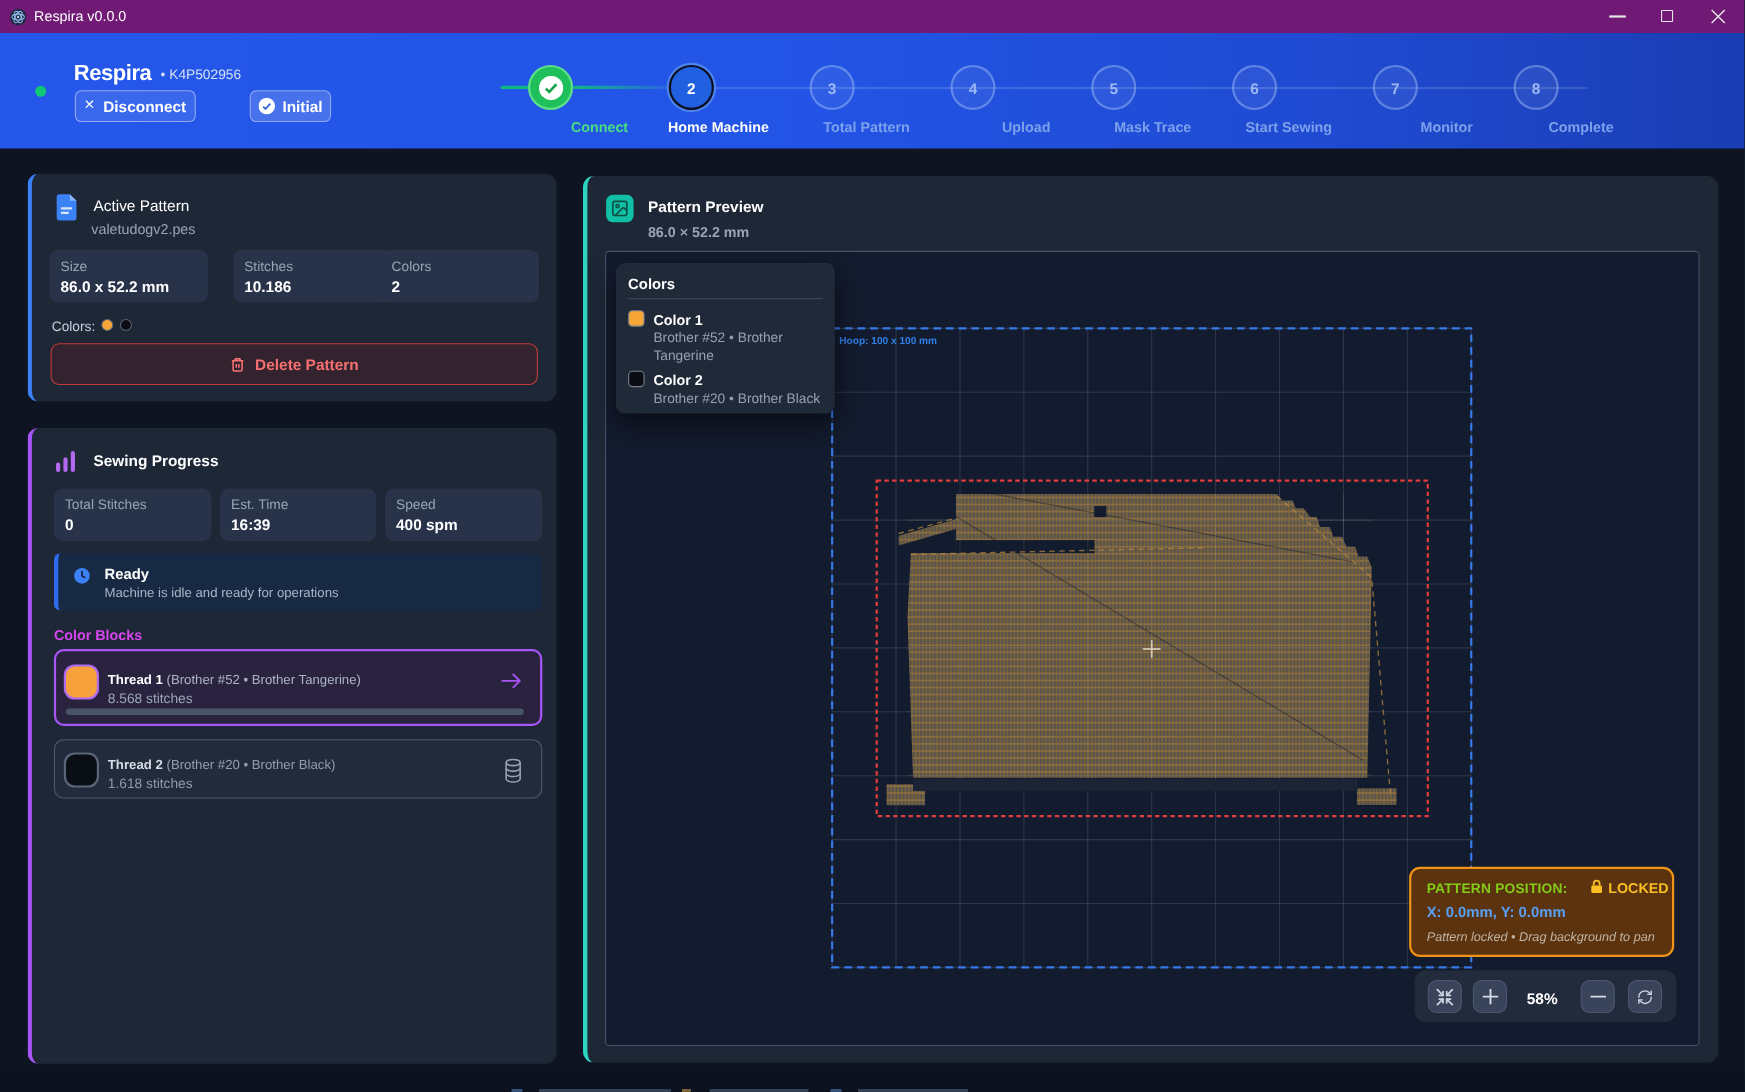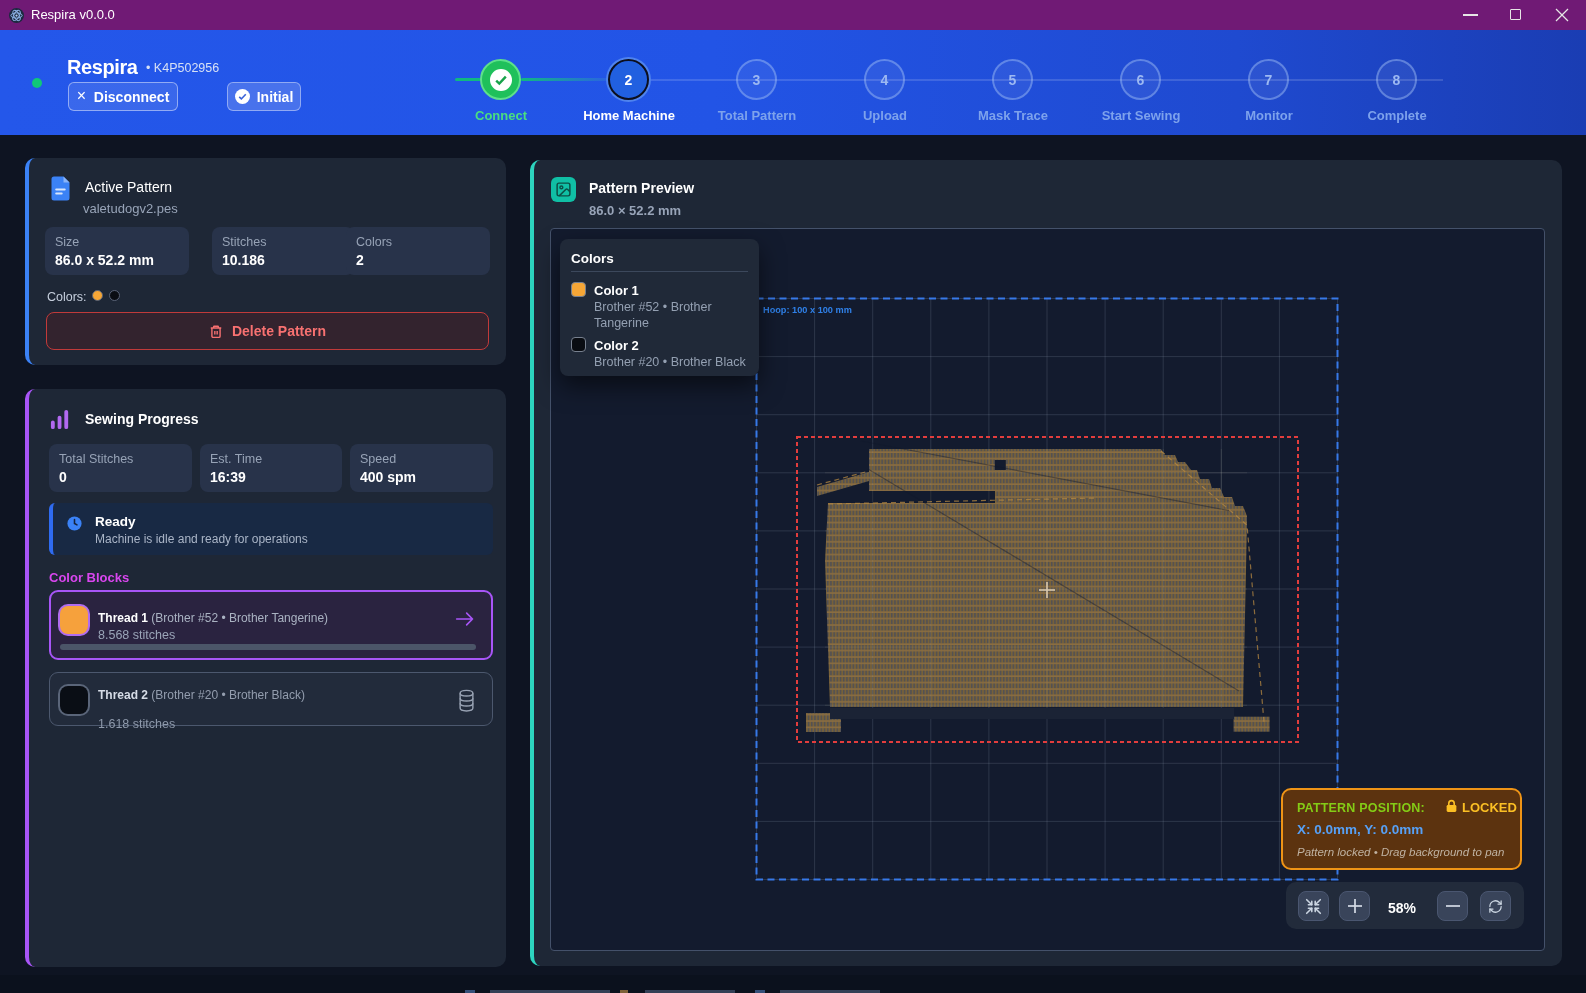--- a/index.html
+++ b/index.html
@@ -17,21 +17,21 @@
   #statusdot { position:absolute; left:32px; top:48px; width:10px; height:10px; border-radius:50%; background:#10c878; }
   #hTitle { position:absolute; left:67px; top:26px; color:#fff; font-size:20px; font-weight:bold; letter-spacing:-0.4px; }
   #hSerial { position:absolute; left:146px; top:31px; color:#d6e0f5; font-size:12.5px; }
   .hbtn { position:absolute; top:52px; height:29px; border-radius:6px; color:#fff; font-size:14px; font-weight:bold;
           display:flex; align-items:center; justify-content:center; }
   #btnDisc { left:68px; width:110px; background:rgba(255,255,255,0.10); border:1px solid rgba(255,255,255,0.45); }
   #btnInit { left:186px; width:74px; background:rgba(255,255,255,0.17); border:1px solid rgba(255,255,255,0.40);margin-left:41px; }
 
   
   .stepc { position:absolute; top:29px; width:41px; height:41px; border-radius:50%; display:flex; align-items:center; justify-content:center; font-size:14px; font-weight:bold; }
-  .stepl { position:absolute; top:78px; width:140px; text-align:center; font-size:13px; font-weight:bold; }
+  .stepl { position:absolute; top:78px; width:140px; text-align:right; font-size:13px; font-weight:bold; }
   .inac { background:rgba(255,255,255,0.06); border:2px solid rgba(160,190,245,0.45); color:#9db9f2; }
   .inacl { color:#7da2ec; }
 
   
   .card { position:absolute; background:#1e2736; border-radius:10px; }
   #card1 { left:25px; top:158px; width:481px; height:207px; border-left:4px solid #3b82f6; }
   #card2 { left:25px; top:389px; width:481px; height:578px; border-left:4px solid #a855f7; }
   #card3 { left:530px; top:160px; width:1032px; height:806px; border-left:4px solid #2dd4bf; }
 
   .statbox { position:absolute; background:#28334a; border-radius:8px; height:48px; }
@@ -173,21 +173,21 @@
   <div class="abs" style="left:69px;top:222px;font-size:12px;color:#aab3c2;"><span style="color:#fff;font-weight:bold;">Thread 1</span> (Brother #52 • Brother Tangerine)</div>
   <div class="abs" style="left:69px;top:239px;color:#9aa5b8;font-size:12.5px;">8.568 stitches</div>
   <svg class="abs" style="left:426px;top:222px;" width="20" height="16" viewBox="0 0 24 18" fill="none" stroke="#a855f7" stroke-width="2" stroke-linecap="round" stroke-linejoin="round">
     <path d="M2 9h19M14 2l7 7-7 7"></path>
   </svg>
   <div class="abs" style="left:31px;top:255px;width:416px;height:6px;border-radius:3px;background:#4b5568;"></div>
 
   <div class="abs" style="left:20px;top:283px;width:444px;height:54px;border:1px solid #4c586e;border-radius:9px;background:#222b3b;"></div>
   <div class="abs" style="left:31px;top:297px;width:28px;height:28px;border-radius:8px;background:#0a0e15;box-shadow:0 0 0 2px #5a6579;"></div>
   <div class="abs" style="left:69px;top:299px;font-size:12px;color:#939dae;"><span style="color:#d6dce6;font-weight:bold;">Thread 2</span> (Brother #20 • Brother Black)</div>
-  <div class="abs" style="left:69px;top:328px;color:#8e99ab;font-size:12.5px;">1.618 stitches</div>
+  <div class="abs" style="left:69px;top:316px;color:#8e99ab;font-size:12.5px;">1.618 stitches</div>
   <svg class="abs" style="left:429px;top:298px;" width="17" height="28" viewBox="0 0 24 34" fill="none" stroke="#98a2b3" stroke-width="2">
     <ellipse cx="12" cy="6" rx="9" ry="4"></ellipse>
     <path d="M3 6v7c0 2.2 4 4 9 4s9-1.8 9-4V6"></path>
     <path d="M3 13v7c0 2.2 4 4 9 4s9-1.8 9-4v-7"></path>
     <path d="M3 20v7c0 2.2 4 4 9 4s9-1.8 9-4v-7"></path>
   </svg>
 </div>
 
 <div class="card" id="card3">
   <div class="abs" style="left:17px;top:17px;width:25px;height:25px;border-radius:6px;background:#10bfa5;"></div>

